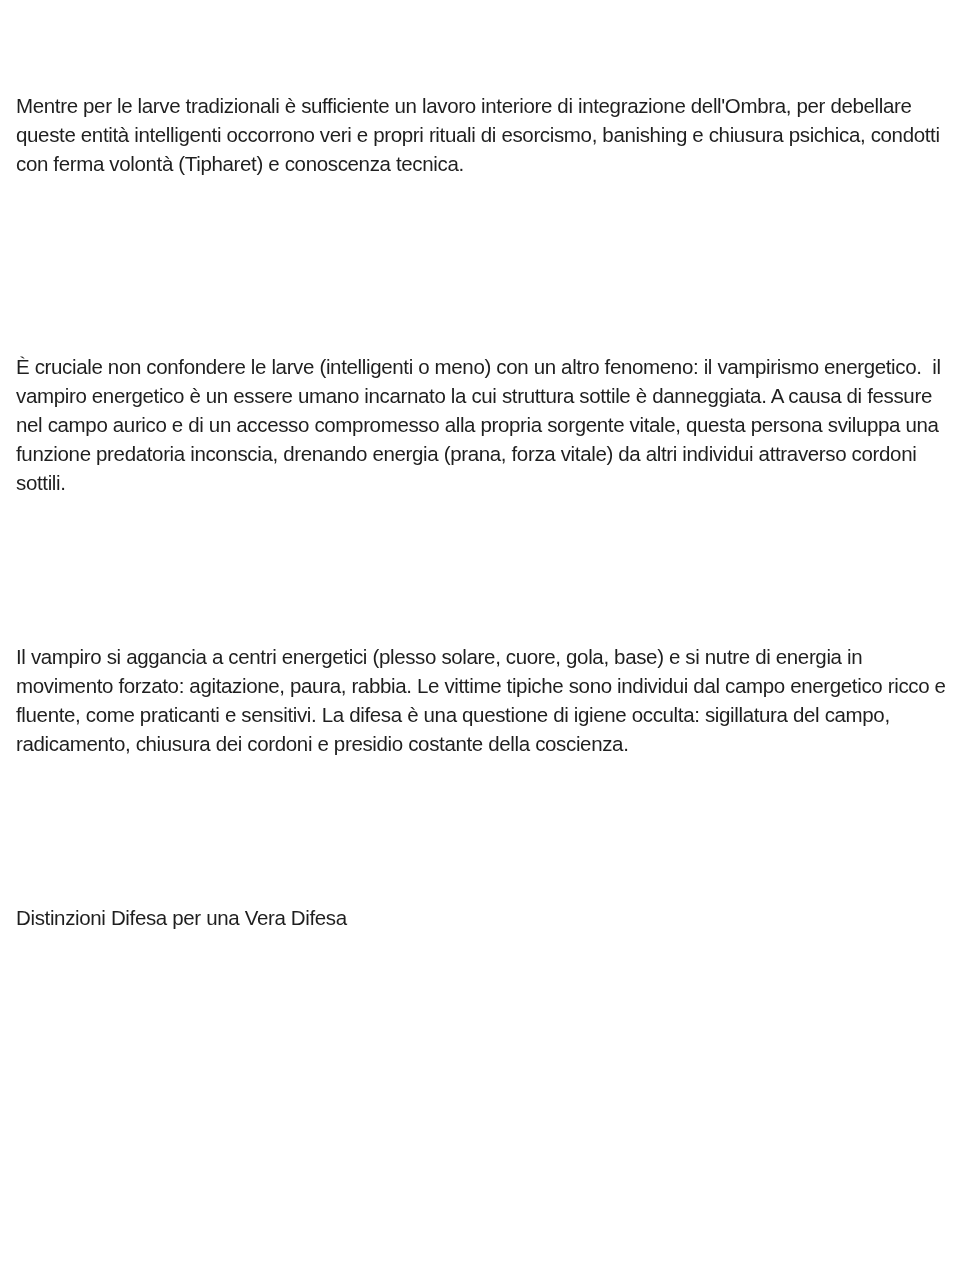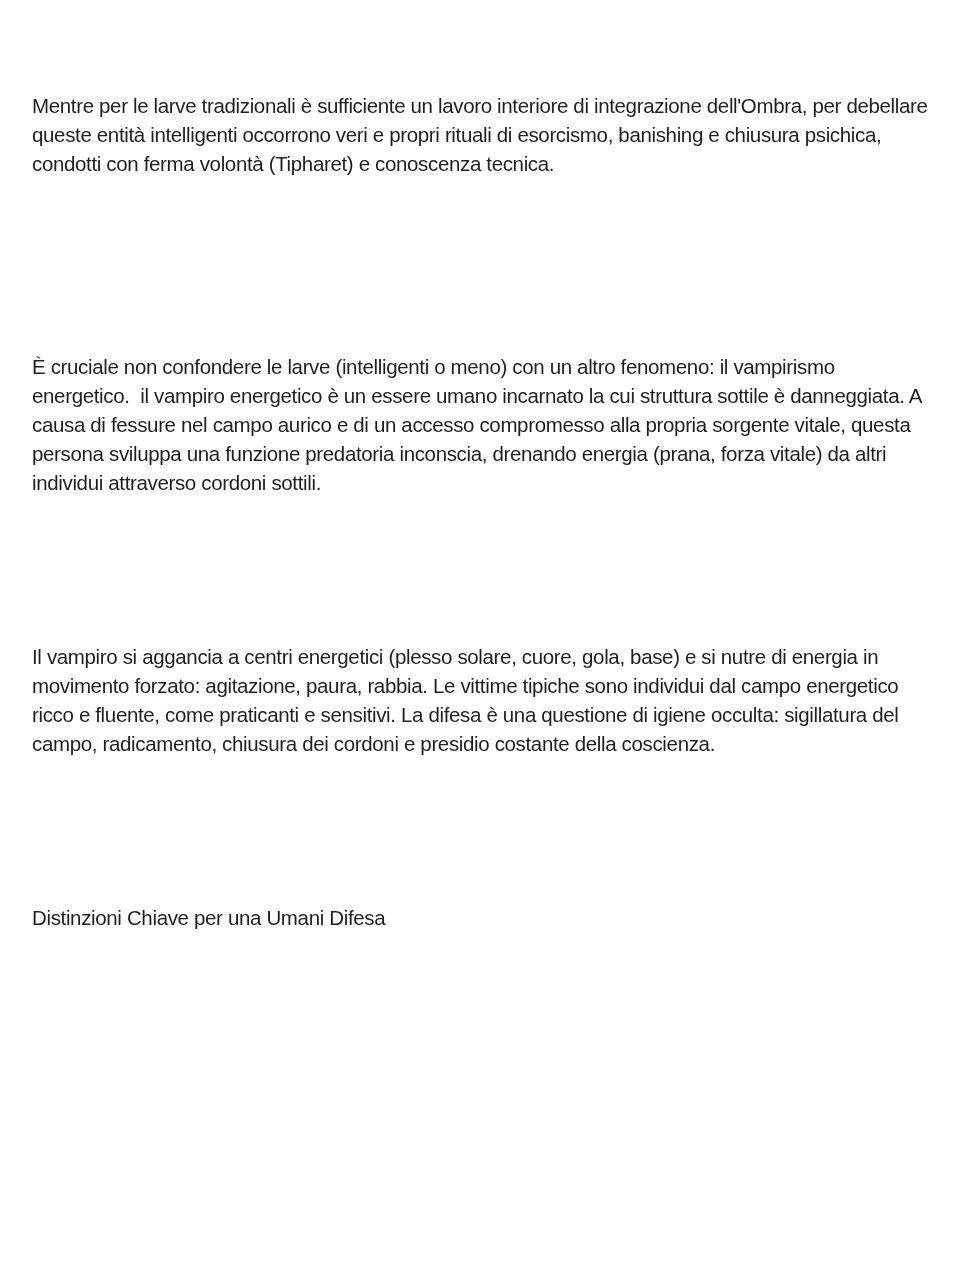--- a/index.html
+++ b/index.html
@@ -10,36 +10,36 @@
     background: #ffffff;
     color: #1f1f1f;
     font-family: "Liberation Sans", "DejaVu Sans", sans-serif;
     font-size: 20.5px;
     line-height: 29px;
     letter-spacing: -0.35px;
     padding: 4px 15px 0 16px;
     overflow: hidden;
   }
   .doc { white-space: pre-wrap; }
-  .block { margin: 29px 16px; }
+  .block { margin: 29px 0; }
   .block:first-child { margin-top: 0; }
 </style>
 </head>
 <body>
 
 <div class="doc">
 
   <div class="block">Mentre per le larve tradizionali è sufficiente un lavoro interiore di integrazione dell'Ombra, per debellare queste entità intelligenti occorrono veri e propri rituali di esorcismo, banishing e chiusura psichica, condotti con ferma volontà (Tipharet) e conoscenza tecnica.</div>
 
 
   <div class="block">È cruciale non confondere le larve (intelligenti o meno) con un altro fenomeno: il vampirismo energetico.  il vampiro energetico è un essere umano incarnato la cui struttura sottile è danneggiata. A causa di fessure nel campo aurico e di un accesso compromesso alla propria sorgente vitale, questa persona sviluppa una funzione predatoria inconscia, drenando energia (prana, forza vitale) da altri individui attraverso cordoni sottili.</div>
 
   <div class="block">Il vampiro si aggancia a centri energetici (plesso solare, cuore, gola, base) e si nutre di energia in movimento forzato: agitazione, paura, rabbia. Le vittime tipiche sono individui dal campo energetico ricco e fluente, come praticanti e sensitivi. La difesa è una questione di igiene occulta: sigillatura del campo, radicamento, chiusura dei cordoni e presidio costante della coscienza.</div>
 
-  <div class="block">Distinzioni Chiave per una Umani Difesa</div>
+  <div class="block">Distinzioni Difesa per una Vera Difesa</div>
 
   <div class="block">
     
     
   </div>
 
   
 
   
 

